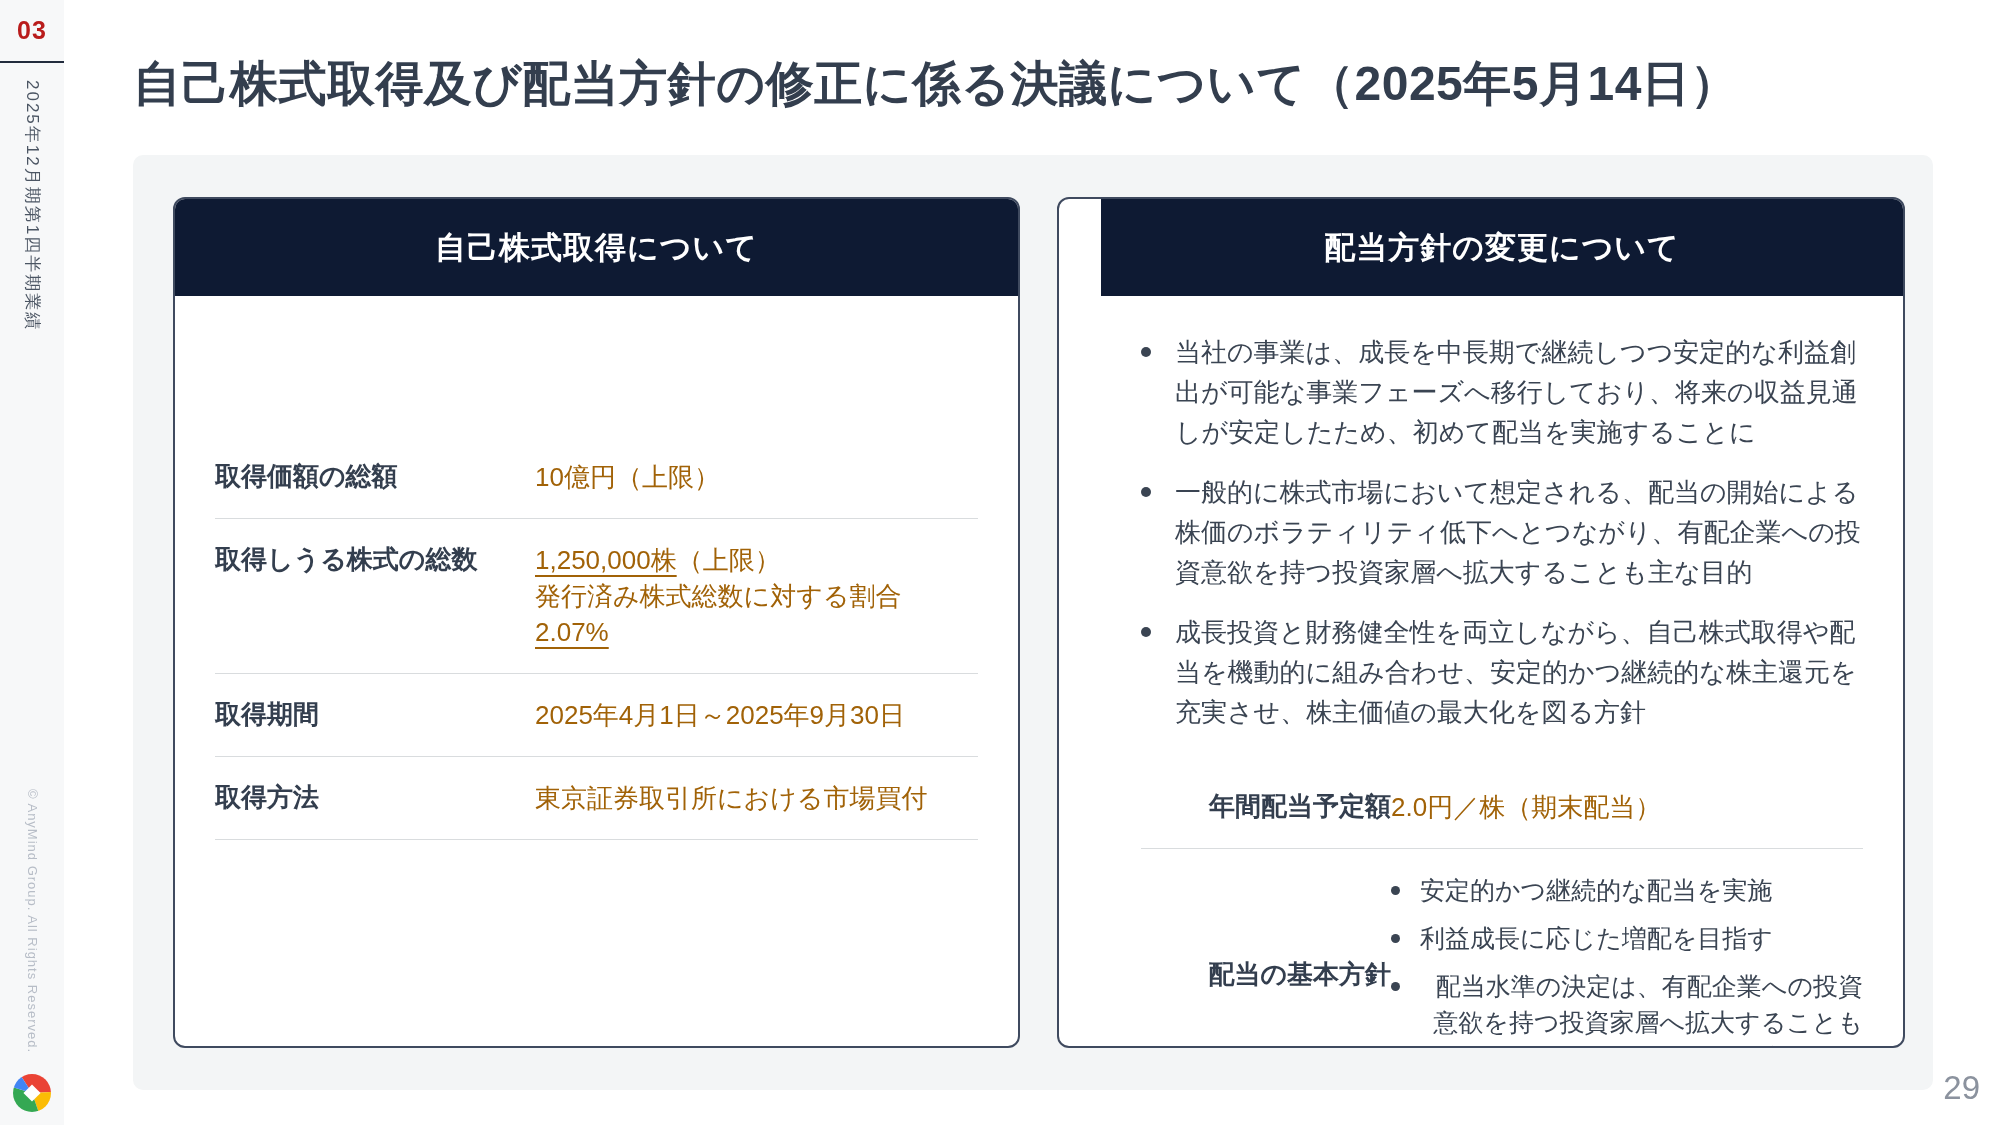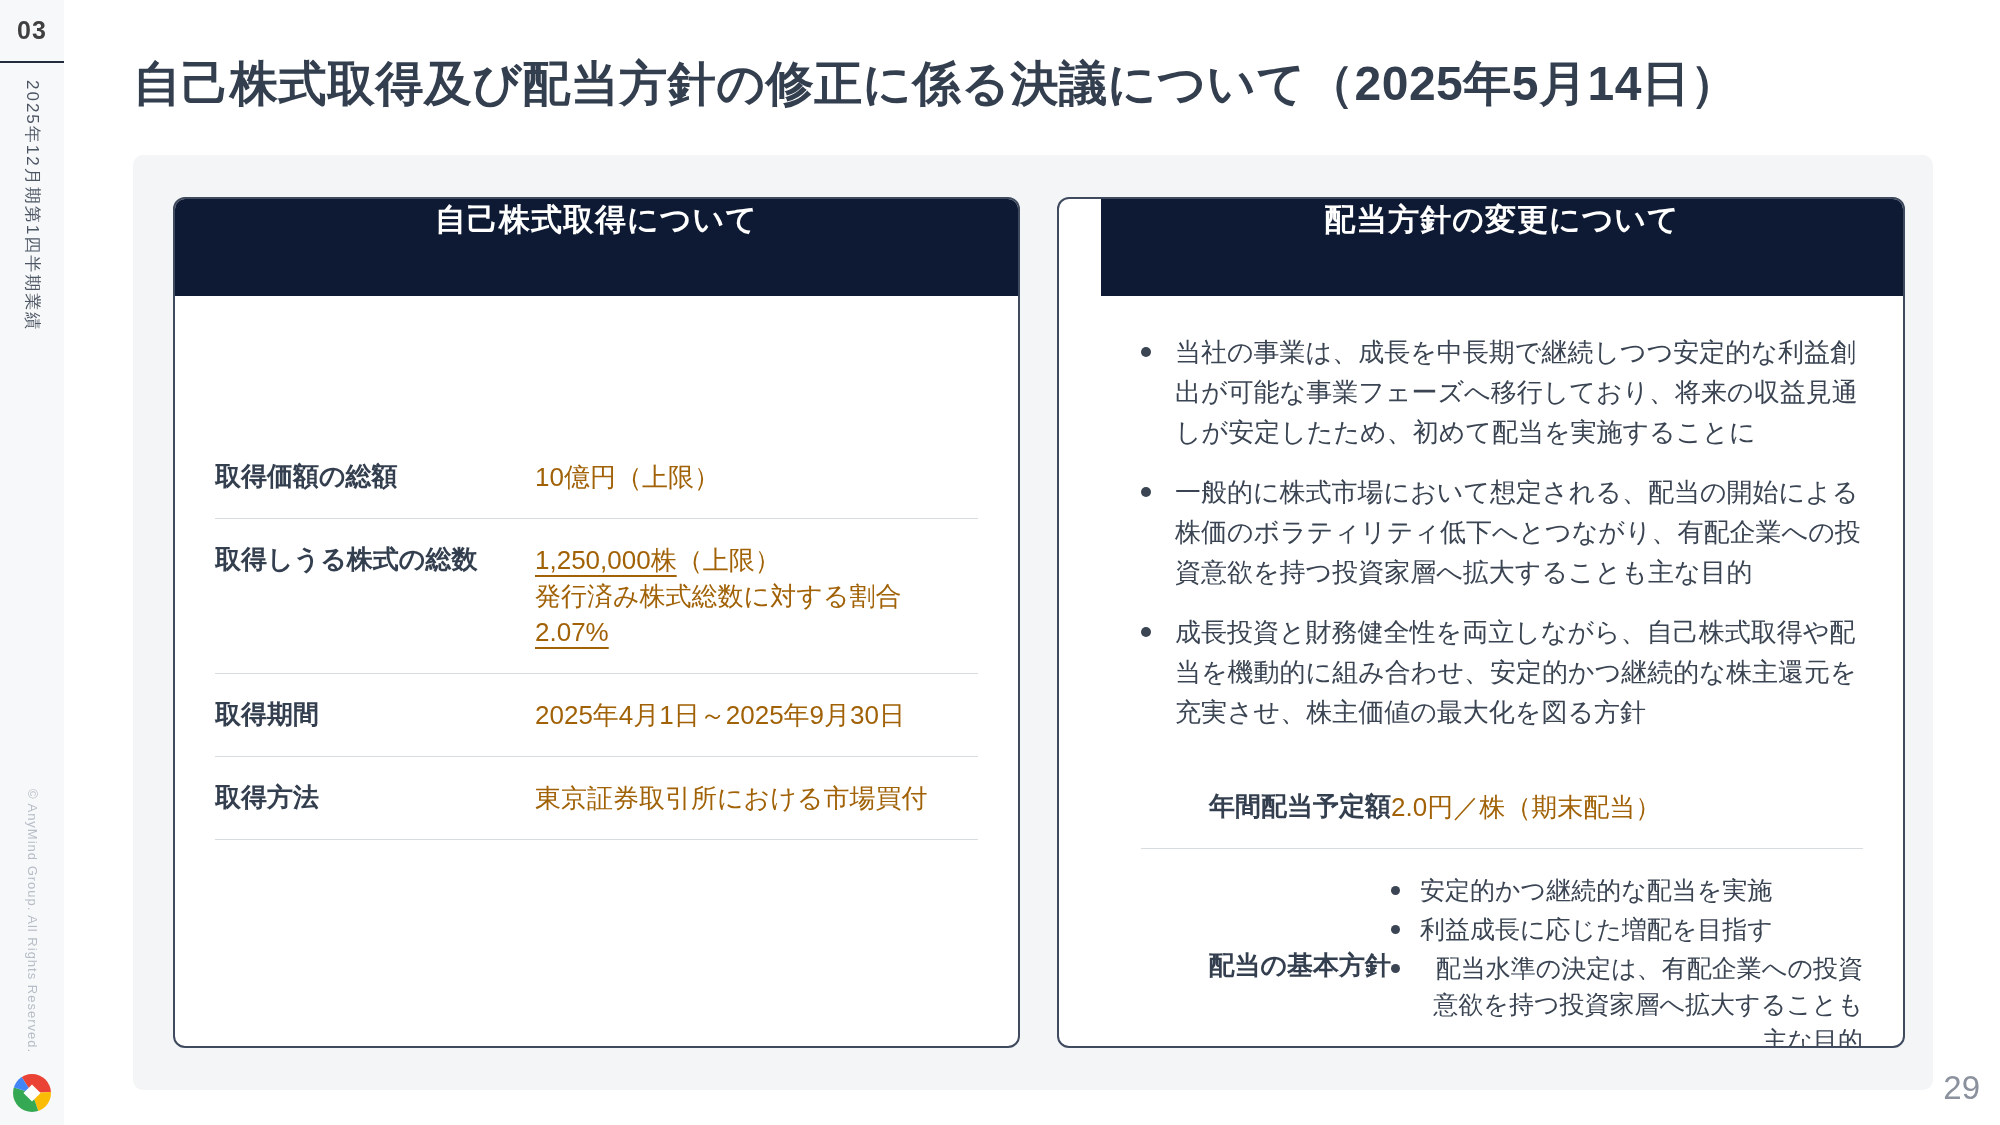--- a/index.html
+++ b/index.html
@@ -8,21 +8,21 @@
     position:relative;
     background:#ffffff;
     font-family:"Liberation Sans","DejaVu Sans",sans-serif;
     color:#3a4452;
     overflow:hidden;
   }
 
   
   .sidebar { position:absolute; left:0; top:0; width:64px; height:1125px; background:#f7f8f9; }
   .section-num { position:absolute; top:16px; left:0; width:100%; text-align:center;
-                 font-size:25px; font-weight:700; color:#404040; letter-spacing:1px; }
+                 font-size:25px; font-weight:700; color:#b91c1c; letter-spacing:1px; }
   .sidebar-rule { position:absolute; top:61px; left:0; width:64px; height:2px; background:#222c3d; }
   .vertical-title { position:absolute; top:80px; left:50%; transform:translateX(-50%);
                     writing-mode:vertical-rl; text-orientation:sideways;
                     font-size:17px; color:#4b5563; letter-spacing:2px; white-space:nowrap; }
   .vertical-copy { position:absolute; bottom:72px; left:50%; transform:translateX(-50%);
                    writing-mode:vertical-rl; text-orientation:sideways;
                    font-size:13px; color:#b7bdc7; letter-spacing:1px; white-space:nowrap; }
   .logo { position:absolute; bottom:13px; left:50%; transform:translateX(-50%);
           width:38px; height:38px; }
 
@@ -31,21 +31,21 @@
                 color:#333e4e; letter-spacing:0.5px; }
   .page-num { position:absolute; right:20px; bottom:18px; font-size:33px; color:#8b929e; }
 
   
   .panel { position:absolute; left:133px; top:155px; width:1800px; height:935px;
            background:#f3f5f6; border-radius:10px; }
   .card { position:absolute; top:42px; width:847px; height:851px; background:#ffffff;
           border:2px solid #3f4a5f; border-radius:12px; overflow:hidden; }
   .card-left  { left:40px;  }
   .card-right { left:924px; width:848px;padding-left:42px; }
-  .card-header { height:97px; background:#0e1a33; display:flex; align-items:flex-start;
+  .card-header { height:97px; background:#0e1a33; display:flex; align-items:center;
                  justify-content:center; color:#ffffff; font-size:31px; font-weight:700;
                  letter-spacing:1px; }
   .card-body { padding:36px 40px 0 40px; }
 
   
   .bullets { list-style:none; display:flex; flex-direction:column; gap:20px; }
   .bullet { display:flex; gap:24px; font-size:26px; line-height:40px; color:#3a4452; }
   .b-dot { flex:none; width:10px; height:10px; border-radius:50%; background:#3a4452; margin-top:15px; }
 
   
@@ -54,21 +54,21 @@
   .kv-right { margin-top:34px;text-align:right; }
   .trow { display:flex; padding:23px 0; border-bottom:1px solid #d9dcde; align-items:flex-start; }
   .trow.center { align-items:center; }
   .t-label { flex:none; font-size:26px; font-weight:700; color:#333e4e; }
   .kv-left  .t-label { width:320px; }
   .kv-right .t-label { width:250px; }
   .t-value { font-size:26px; line-height:36px; color:#a16207; }
   .uline { text-decoration:underline; text-underline-offset:6px; text-decoration-thickness:2px; }
 
   
-  .policy-items { list-style:none; display:flex; flex-direction:column; gap:3px; }
+  .policy-items { list-style:none; display:flex; flex-direction:column; gap:12px; }
   .policy-item { display:flex; gap:20px; font-size:25px; line-height:36px; color:#3a4452; }
   .p-dot { flex:none; width:9px; height:9px; border-radius:50%; background:#3a4452; margin-top:14px; }
 </style>
 </head>
 <body>
 
 <div class="sidebar">
   <div class="section-num">03</div>
   <div class="sidebar-rule"></div>
   <div class="vertical-title">2025年12月期第1四半期業績</div>

